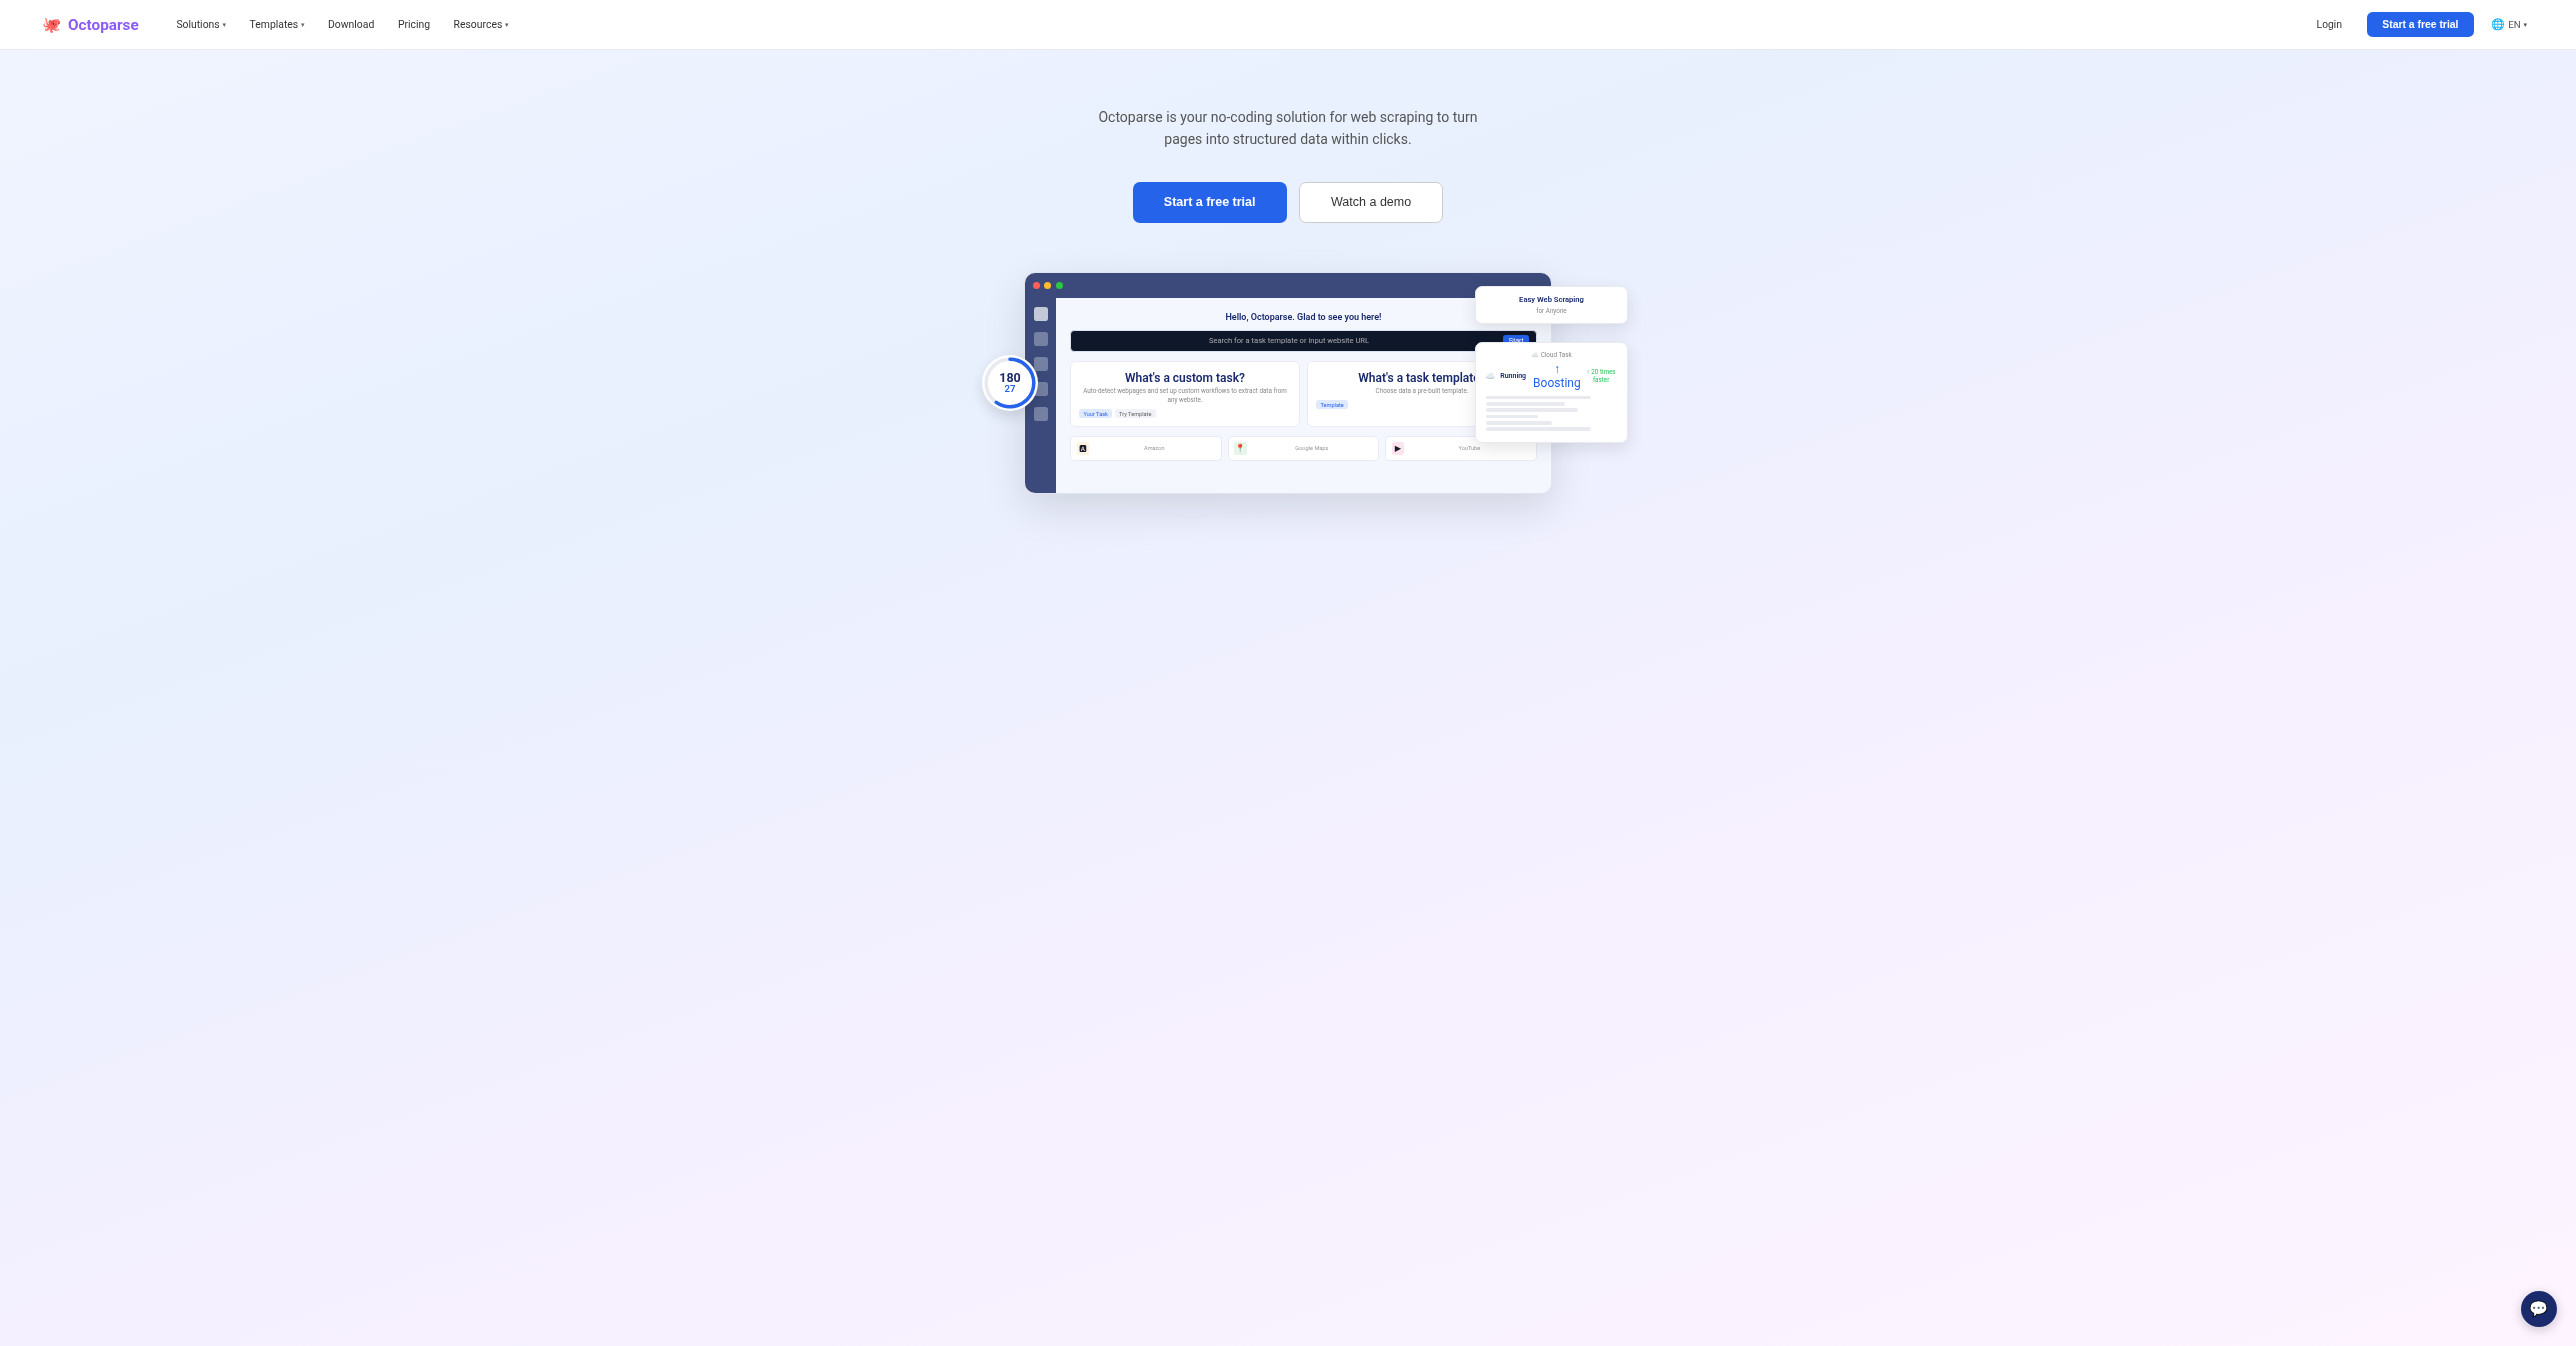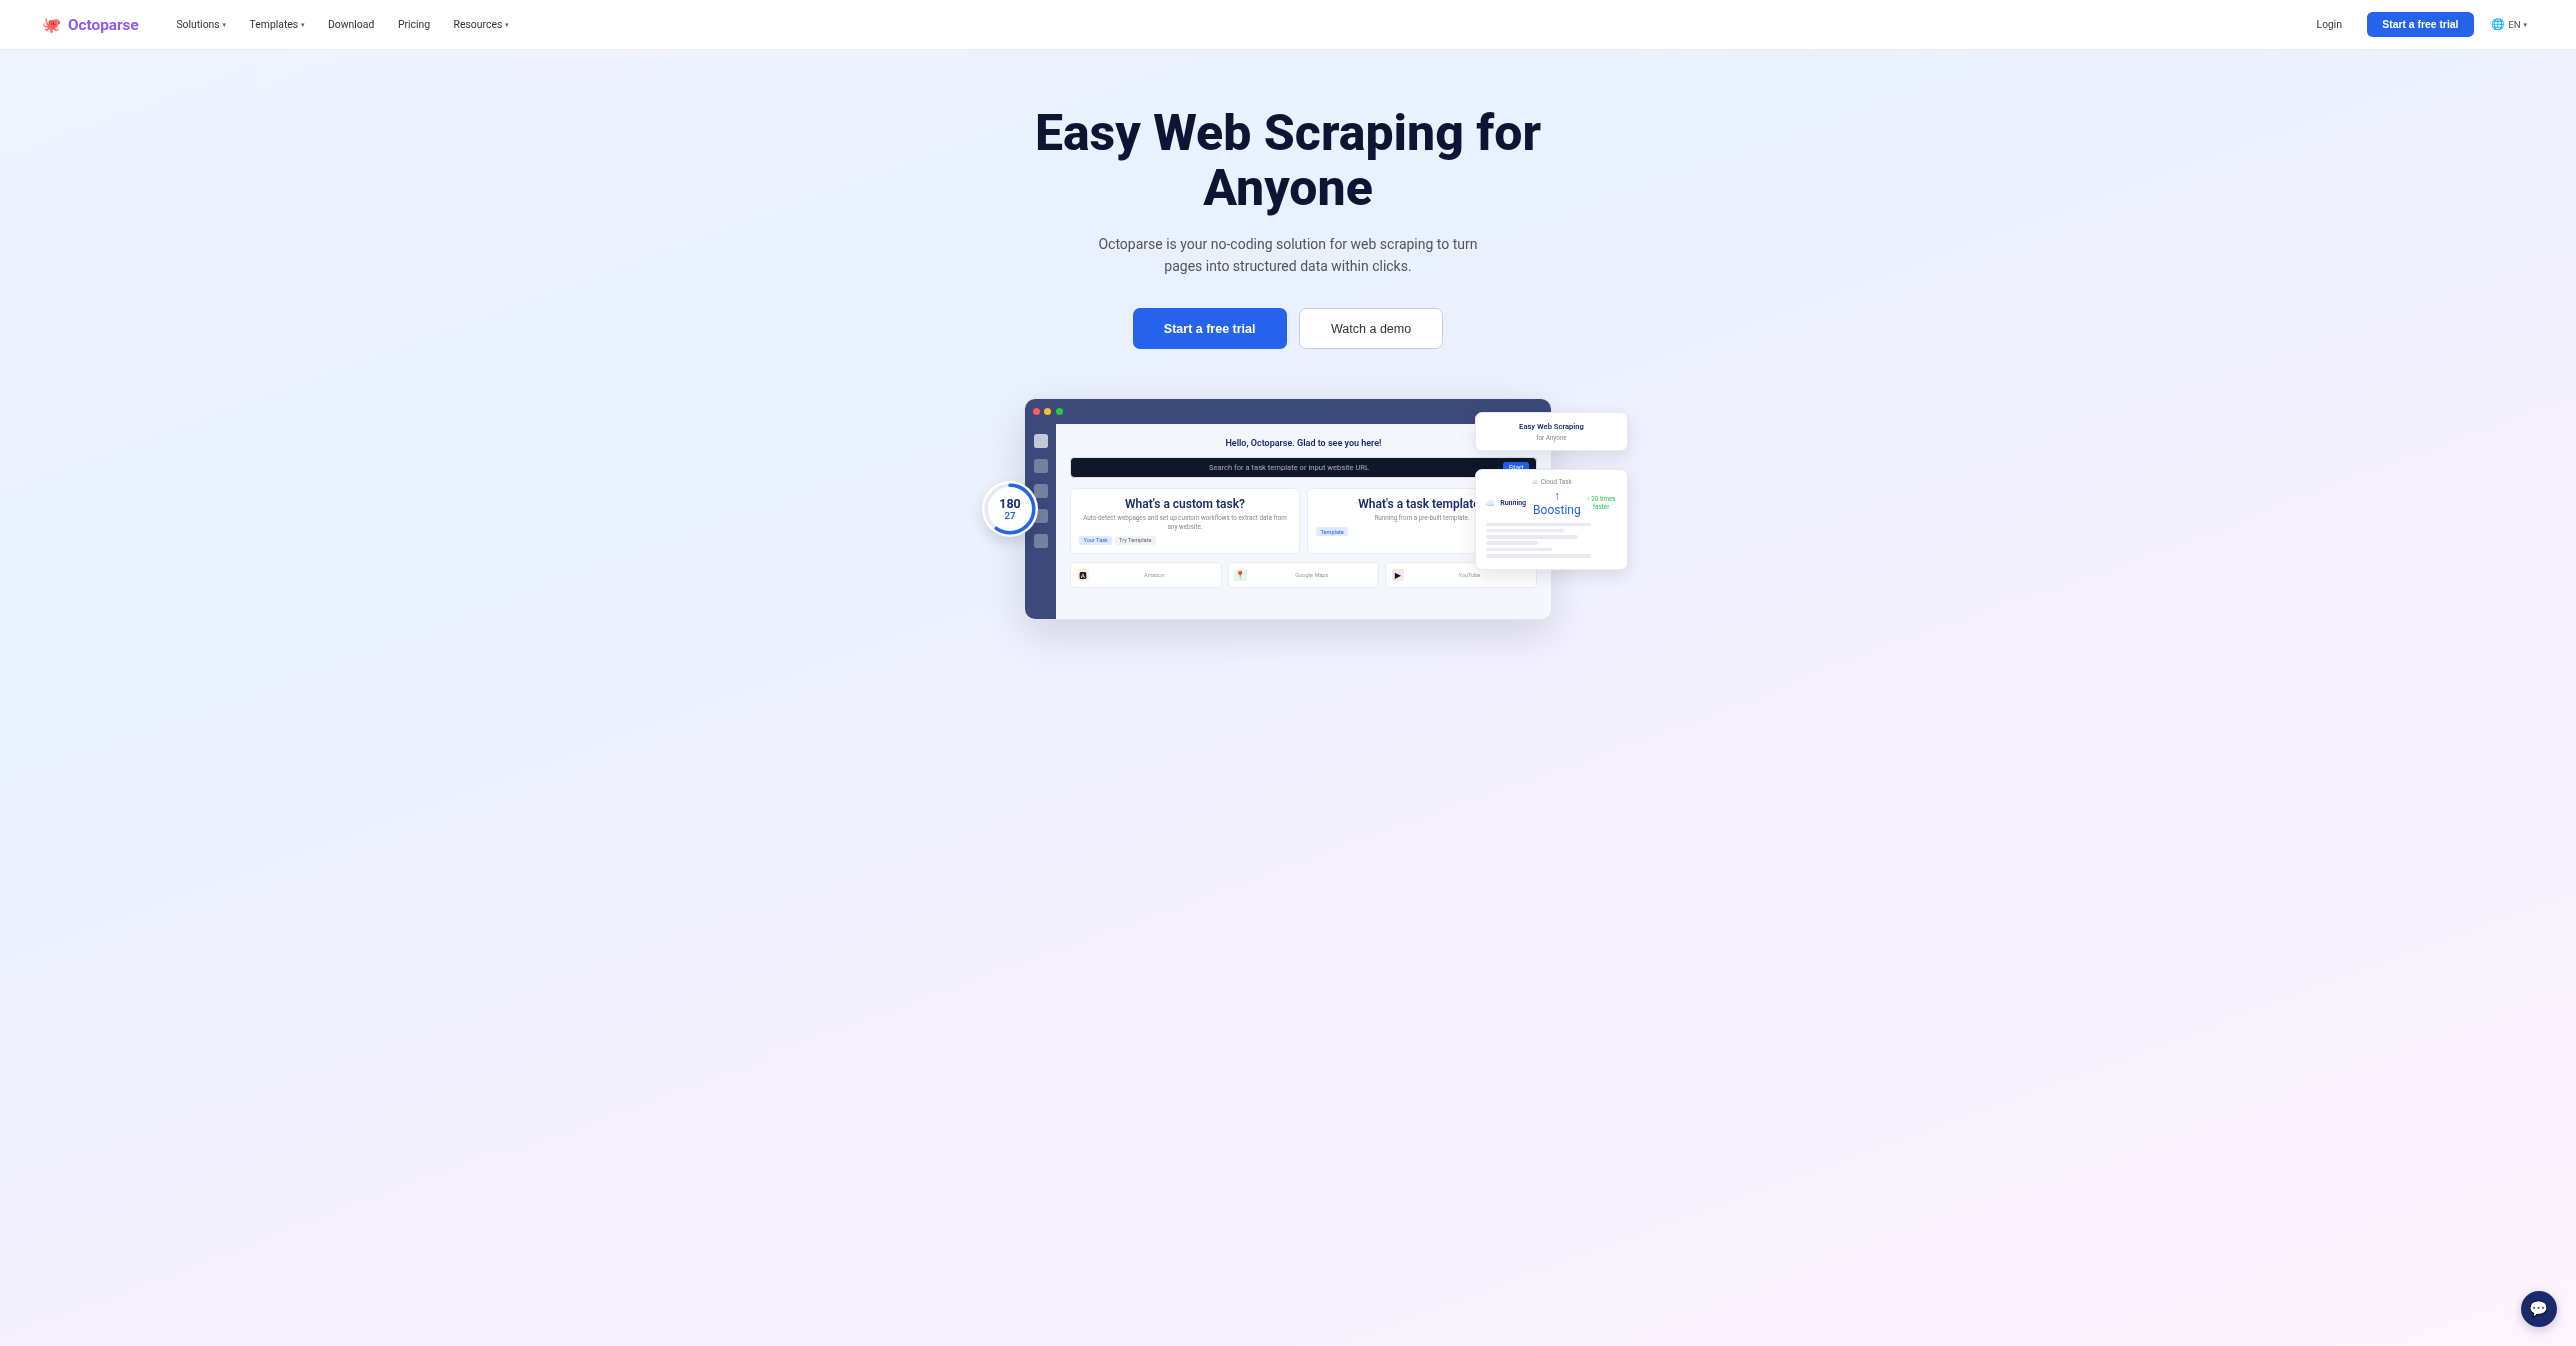--- a/index.html
+++ b/index.html
@@ -328,21 +328,20 @@
     <button class="trial-btn">Start a free trial</button>
     <div class="lang-selector">
       <span class="globe-icon">🌐</span>
       <span>EN</span>
       <span style="font-size:7px;">▾</span>
     </div>
   </div>
 </nav>
 
 <section class="hero">
-  <h1 class="hero-title">Easy Web Scraping for Anyone</h1>
   <p class="hero-subtitle">Octoparse is your no-coding solution for web scraping to turn pages into structured data within clicks.</p>
   <div class="hero-buttons">
     <button class="btn-primary">Start a free trial</button>
     <button class="btn-secondary">Watch a demo</button>
   </div>
 
   <div class="hero-mockup">
 
     <div class="circle-progress">
       <svg class="circle-svg" viewBox="0 0 80 80">
@@ -377,21 +376,21 @@
             <div class="card">
               <div class="card-title">What's a custom task?</div>
               <div class="card-desc">Auto-detect webpages and set up custom workflows to extract data from any website.</div>
               <div class="card-tags">
                 <span class="tag tag-blue">Your Task</span>
                 <span class="tag tag-gray">Try Template</span>
               </div>
             </div>
             <div class="card">
               <div class="card-title">What's a task template?</div>
-              <div class="card-desc">Running from a pre-built template.</div>
+              <div class="card-desc">Choose data a pre-built template.</div>
               <div class="card-tags">
                 <span class="tag tag-blue">Template</span>
               </div>
             </div>
           </div>
           <div class="template-row">
             <div class="template-item">
               <div class="template-logo" style="background:#fff3e0;">🅰</div>
               <div class="template-info">
                 <div class="template-name">Amazon</div>

